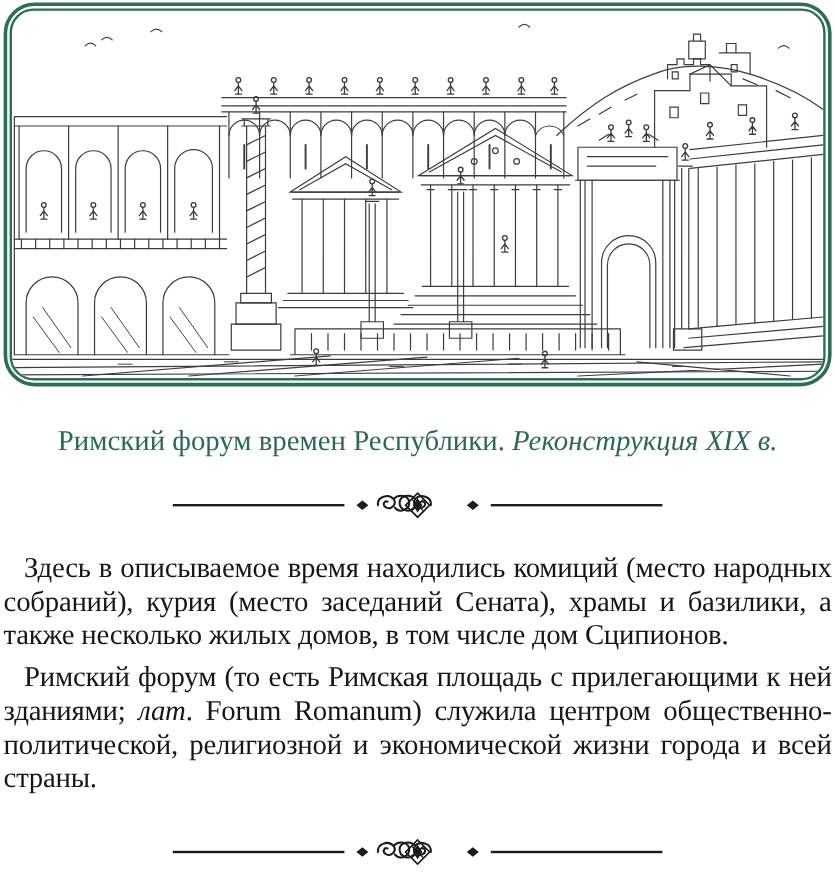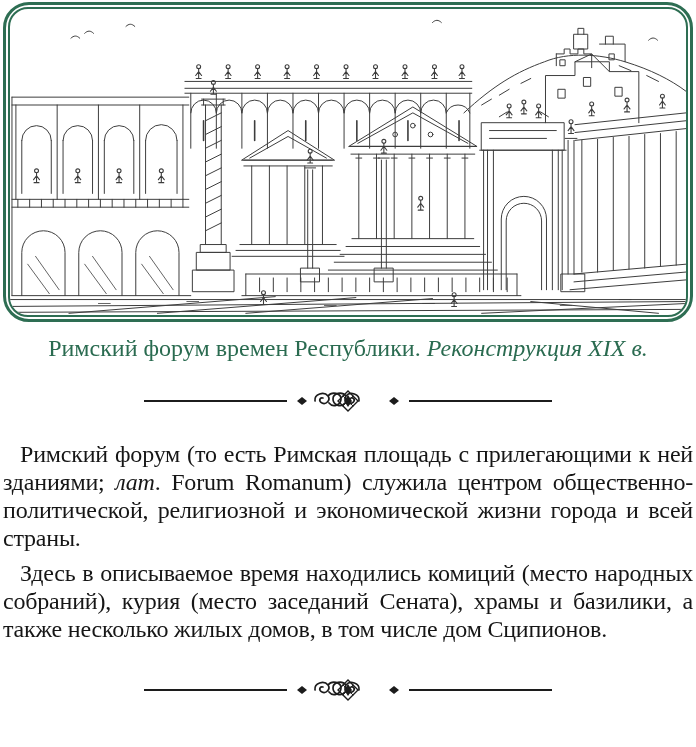--- a/index.html
+++ b/index.html
@@ -23,21 +23,21 @@
     height:306px;
     overflow:hidden;
     background:#fff;
   }
   .engraving { display:block; width:100%; height:100%; }
   .engraving path, .engraving circle, .engraving rect, .engraving line {
     vector-effect:non-scaling-stroke;
   }
   
   .caption {
-    margin-top:10px;
+    margin-top:30px;
     text-align:center;
     font-size:24px;
     line-height:32px;
     color:#2a6b50;
     white-space:nowrap;
   }
   .caption .it { font-style:italic; }
   
   .divider {
     width:408px;
@@ -232,22 +232,22 @@
     </g>
     <g transform="translate(110,0) scale(-1,1) translate(22,0)">
       <path d="M22,13 C21,6 31,3 35,8 C38,12 33,17 29,15 C25,13 27,9 30,10 M35,8 C39,3 48,5 48,11 C48,17 40,20 36,15"></path>
     </g>
     <path d="M96,13 l5,-4 5,4 -5,4 Z" fill="#1c1c1c" stroke="none"></path>
   </svg>
   <div class="line"></div>
 </div>
 
 <div class="article">
+  <p>Здесь в описываемое время находились комиций (место на­родных собраний), курия (место заседаний Сената), храмы и базилики, а также несколько жилых домов, в том числе дом Сципионов.</p>
   <p><span>Римский форум (то есть Римская площадь с прилегающими к ней зданиями; </span><span class="it">лат</span><span>. Forum Romanum) служила центром об­щественно-политической, религиозной и экономической жиз­ни города и всей страны.</span></p>
-  <p>Здесь в описываемое время находились комиций (место на­родных собраний), курия (место заседаний Сената), храмы и базилики, а также несколько жилых домов, в том числе дом Сципионов.</p>
 </div>
 
 <div class="divider divider-bottom">
   <div class="line"></div>
   <svg class="orn" width="110" height="26" viewBox="0 0 110 26" stroke="#1c1c1c" fill="none" stroke-width="1.7" stroke-linecap="round">
     <path d="M4,13 l5,-4 5,4 -5,4 Z" fill="#1c1c1c" stroke="none"></path>
     <g>
       <path d="M22,13 C21,6 31,3 35,8 C38,12 33,17 29,15 C25,13 27,9 30,10 M35,8 C39,3 48,5 48,11 C48,17 40,20 36,15"></path>
     </g>
     <g>

